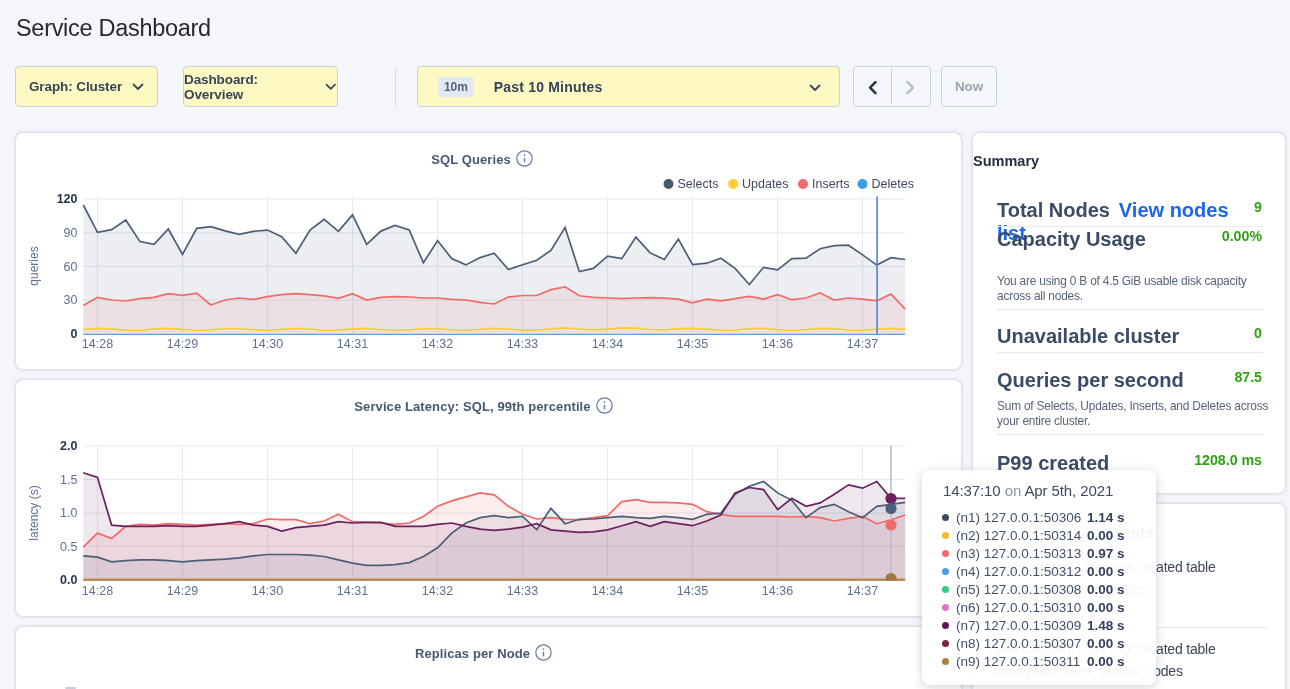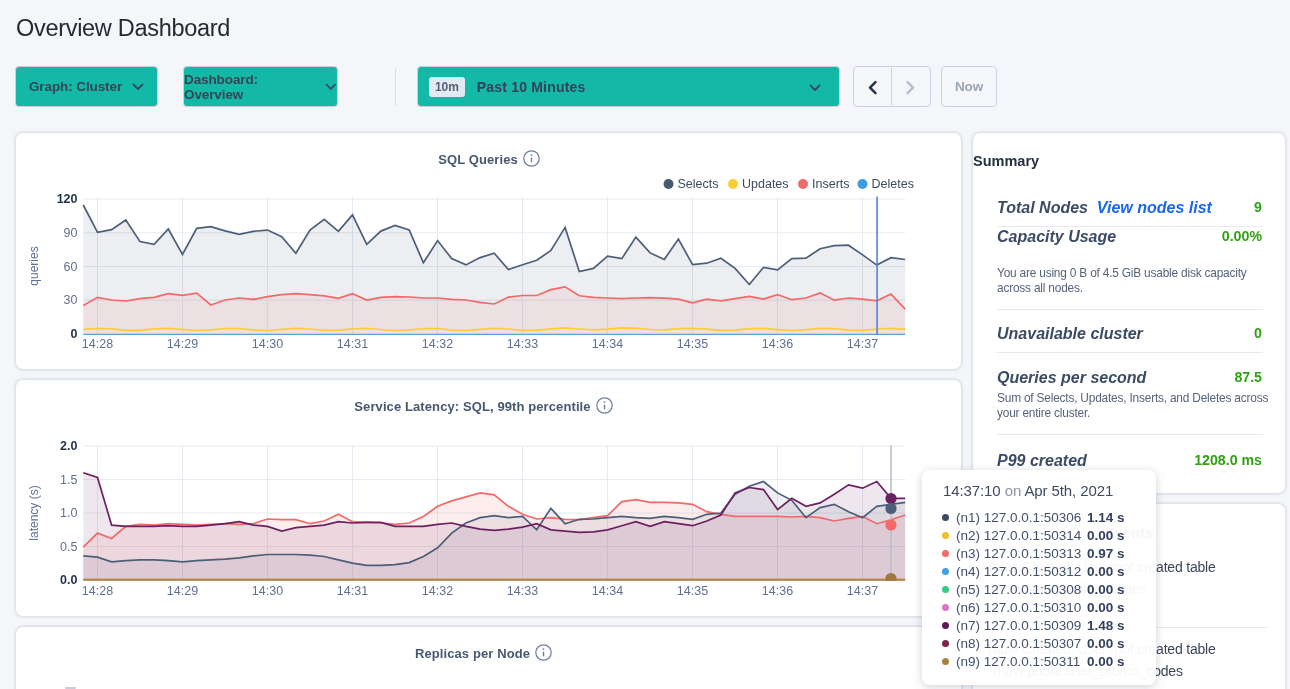--- a/index.html
+++ b/index.html
@@ -1,65 +1,65 @@
 <!DOCTYPE html>
 <html><head><meta charset="utf-8"><title>Overview Dashboard</title>
 <style>
 * { margin:0; padding:0; box-sizing:border-box; }
 html,body { width:1290px; height:689px; overflow:hidden; background:#f4f6fa;
   font-family:"Liberation Sans", sans-serif; position:relative; }
 .abs { position:absolute; }
 h1 { position:absolute; left:16px; top:15px; font-size:23.5px; font-weight:400; color:#26292f; letter-spacing:-0.3px; }
-.btn { position:absolute; top:66px; height:41px; background:#14b8a6; border:1px solid #cad0dd; border-radius:4px;
+.btn { position:absolute; top:66px; height:41px; background:#fef9c3; border:1px solid #cad0dd; border-radius:4px;
   display:flex; align-items:center; justify-content:center; font-size:13.5px; font-weight:bold; color:#394455; letter-spacing:-0.1px; }
 .ghost { background:transparent; border:1px solid #c9d1e2; }
 .divline { position:absolute; left:395px; top:68px; width:1px; height:38px; background:#d7dbe4; }
 .panel { position:absolute; background:#fff; border-radius:7px; box-shadow:0 0 3px 1px rgba(154,163,178,0.38); }
 .ctitle { position:absolute; width:100%; text-align:center; font-size:13px; font-weight:bold; color:#475872; letter-spacing:0.1px; padding-right:9px; }
 .srow { position:absolute; left:997px; width:265px; display:flex; justify-content:space-between; }
-.srow .t { font-size:16px; font-weight:bold; color:#3a4b66;font-style:italic; }
+.srow .t { font-size:20px; font-weight:bold; color:#3a4b66; }
 .srow .v { font-size:14.2px; font-weight:bold; color:#30a212; }
-.sdesc { position:absolute; left:997px; white-space:nowrap; font-size:11.9px; letter-spacing:-0.2px; color:#56637a; line-height:15.3px; }
+.sdesc { position:absolute; left:997px; white-space:nowrap; font-size:11.9px; letter-spacing:-0.2px; color:#56637a; line-height:15.3px;margin-top:8px; }
 .shr { position:absolute; left:997px; width:266px; height:1px; background:#e6eaef; }
 .ttrow { display:flex; align-items:center; height:18px; }
 .evline { font-size:14px; color:#3b4656; letter-spacing:-0.2px; white-space:nowrap; }
 .ttdot { width:7px; height:7px; border-radius:50%; margin-right:7px; flex:none; }
 .ttlabel { font-size:13.5px; color:#41506b; width:131px; }
 .ttval { font-size:13.5px; font-weight:bold; color:#34415c; }
 </style></head>
 <body>
-<h1>Overview Dashboard</h1>
+<h1>Service Dashboard</h1>
 
 <div class="btn" style="left:15px;width:143px">Graph: Cluster <svg width="12" height="8" viewBox="0 0 12 8" style="margin-left:10px">
       <path d="M1.5 1.5 L6 6 L10.5 1.5" fill="none" stroke="#3c4962" stroke-width="1.8" stroke-linecap="round" stroke-linejoin="round"></path>
     </svg></div>
 <div class="btn" style="left:183px;width:155px">Dashboard: Overview <svg width="12" height="8" viewBox="0 0 12 8" style="margin-left:10px">
       <path d="M1.5 1.5 L6 6 L10.5 1.5" fill="none" stroke="#3c4962" stroke-width="1.8" stroke-linecap="round" stroke-linejoin="round"></path>
     </svg></div>
 <div class="divline"></div>
 
-<div class="btn" style="left:417px;width:423px;justify-content:flex-start;padding-left:11px">
+<div class="btn" style="left:417px;width:423px;justify-content:flex-start;padding-left:20px">
   <span style="background:#e3e9f2;border-radius:3px;font-size:12px;font-weight:bold;color:#53617a;padding:3px 6px;">10m</span>
-  <span style="margin-left:12px;color:#36415a;font-size:14px;letter-spacing:0.2px">Past 10 Minutes</span>
+  <span style="margin-left:20px;color:#36415a;font-size:14px;letter-spacing:0.2px">Past 10 Minutes</span>
   <svg width="12" height="8" viewBox="0 0 12 8" style="position:absolute;right:18px;top:17px">
       <path d="M1.5 1.5 L6 6 L10.5 1.5" fill="none" stroke="#3c4962" stroke-width="1.8" stroke-linecap="round" stroke-linejoin="round"></path>
     </svg>
 </div>
 <div class="btn ghost" style="left:853px;width:78px"></div>
 <div class="abs" style="left:891px;top:68px;width:1px;height:37px;background:#c9d1e2"></div>
 <svg class="abs" width="12" height="18" viewBox="0 0 12 18" style="left:866px;top:79px">
     <path d="M9.5 3.2 L4 8.7 L9.5 14.2" fill="none" stroke="#26334d" stroke-width="2.5" stroke-linecap="round" stroke-linejoin="round"></path>
   </svg>
 <svg class="abs" width="12" height="18" viewBox="0 0 12 18" style="left:905px;top:79px">
     <path d="M2.5 3.2 L8 8.7 L2.5 14.2" fill="none" stroke="#b7bfcc" stroke-width="2.5" stroke-linecap="round" stroke-linejoin="round"></path>
   </svg>
 <div class="btn ghost" style="left:941px;width:56px;color:#9ba4b3">Now</div>
 
 <div class="panel" style="left:15.5px;top:133px;width:945px;height:236px"></div>
-<div class="ctitle" style="left:21px;top:150px;width:945px">SQL Queries<svg width="17" height="17" viewBox="0 0 17 17" style="vertical-align:-3.5px;margin-left:5px">
+<div class="ctitle" style="left:14px;top:150px;width:945px">SQL Queries<svg width="17" height="17" viewBox="0 0 17 17" style="vertical-align:-3.5px;margin-left:5px">
       <circle cx="8.5" cy="8.5" r="7.7" fill="none" stroke="#6e7fa3" stroke-width="1.25"></circle>
       <circle cx="8.5" cy="5.1" r="0.95" fill="#6e7fa3"></circle>
       <rect x="7.8" y="7.4" width="1.4" height="5.1" rx="0.7" fill="#6e7fa3"></rect>
     </svg></div>
 <svg width="945" height="236" viewBox="0 0 945 236" style="position:absolute;left:15.5px;top:133px">
 <line x1="81.5" y1="63.5" x2="81.5" y2="201.0" stroke="#e6eaf2" stroke-width="1"></line>
 <line x1="166.5" y1="63.5" x2="166.5" y2="201.0" stroke="#e6eaf2" stroke-width="1"></line>
 <line x1="251.5" y1="63.5" x2="251.5" y2="201.0" stroke="#e6eaf2" stroke-width="1"></line>
 <line x1="336.5" y1="63.5" x2="336.5" y2="201.0" stroke="#e6eaf2" stroke-width="1"></line>
 <line x1="421.5" y1="63.5" x2="421.5" y2="201.0" stroke="#e6eaf2" stroke-width="1"></line>

